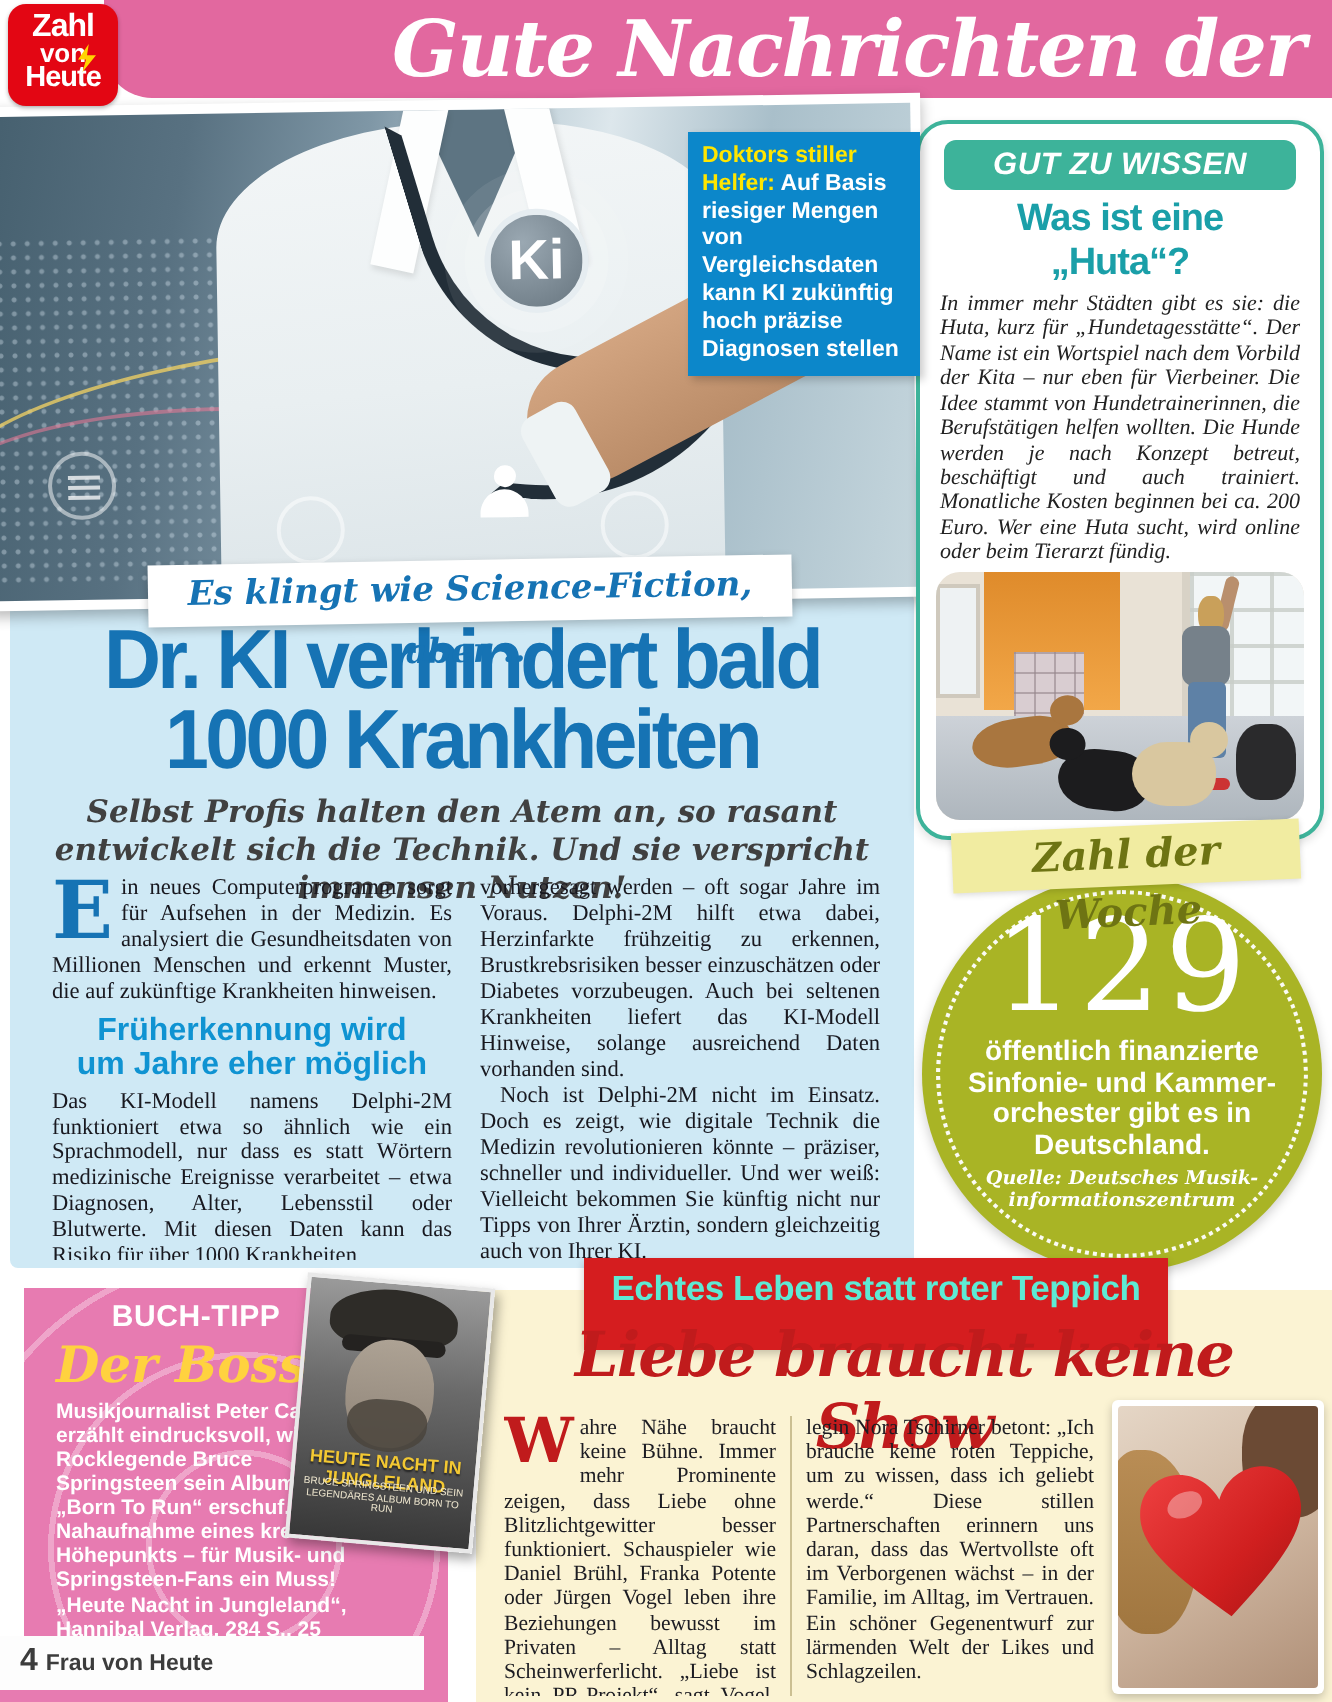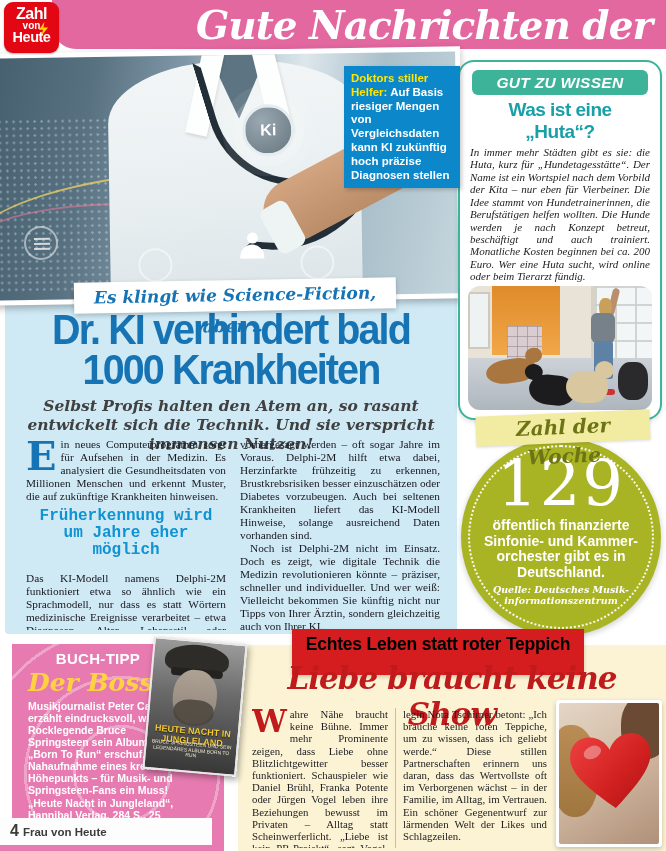--- a/index.html
+++ b/index.html
@@ -10,21 +10,21 @@
   
   .banner{position:absolute;left:52px;top:0;width:614px;height:49px;background:#e2689f;
           border-radius:0 0 0 24px;}
   .banner-title{position:absolute;right:14px;top:0;line-height:50px;color:#fff;
           font-family:"DejaVu Serif",serif;font-style:italic;font-weight:bold;font-size:39px;
           letter-spacing:-1px;white-space:nowrap;}
   .logo{position:absolute;left:4px;top:2px;width:55px;height:51px;background:#e30613;
         border-radius:9px;color:#fff;text-align:center;padding-top:5px;
         box-shadow:0 1px 2px rgba(0,0,0,.3);z-index:6;}
   .logo .l1{display:block;font-size:16px;font-weight:bold;line-height:.85;letter-spacing:-.5px;}
-  .logo .l2{display:block;font-size:10px;font-weight:bold;line-height:.9;}
+  .logo .l2{display:block;font-size:13px;font-weight:bold;line-height:.9;}
   .logo .l3{display:block;font-size:14.5px;font-weight:bold;line-height:1;letter-spacing:-.5px;}
   .bolt{position:absolute;right:11px;top:20px;width:9px;height:14px;background:#ffd400;
         clip-path:polygon(60% 0,0 55%,45% 55%,25% 100%,100% 40%,50% 40%);}
 
   
   .photo-doctor-frame{position:absolute;left:-8px;top:50px;width:470px;height:252px;background:#fff;
         padding:5px;transform:rotate(-.9deg);box-shadow:0 3px 7px rgba(0,0,0,.28);z-index:1;}
   .photo-doctor{position:absolute;inset:5px;overflow:hidden;
         background:linear-gradient(100deg,#46606f 0%,#587181 20%,#7f97a6 38%,#c2d2da 54%,#dde7ec 62%,#a9bfca 78%,#c5d6dd 100%);}
   .mapdots{position:absolute;left:0;top:60px;width:250px;height:175px;
@@ -43,21 +43,21 @@
   .lapel.right{left:266px;transform:rotate(-13deg);}
   .tube1{position:absolute;left:216px;top:-8px;width:92px;height:152px;border:7px solid transparent;
         border-left-color:#222e38;border-bottom-color:#222e38;border-radius:0 0 0 95px;transform:rotate(-16deg);}
   .tube2{position:absolute;left:252px;top:88px;width:130px;height:112px;border:7px solid transparent;
         border-bottom-color:#222e38;border-right-color:#222e38;border-radius:0 0 115px 0;transform:rotate(6deg);}
   .arm{position:absolute;right:-40px;top:84px;width:244px;height:62px;
         background:linear-gradient(180deg,#d2a480,#bb8d69);border-radius:34px;transform:rotate(-27deg);}
   .cuff{position:absolute;right:160px;top:148px;width:30px;height:50px;background:#eef3f4;border-radius:8px;transform:rotate(-28deg);}
   .ki-circle{position:absolute;left:246px;top:50px;width:52px;height:52px;border-radius:50%;
         background:radial-gradient(circle at 35% 30%,#9aa8b2,#67757f);border:3px solid #e6edf1;
-        display:flex;align-items:center;justify-content:center;color:#fff;font-weight:bold;font-size:16px;
+        display:flex;align-items:center;justify-content:center;color:#fff;font-weight:bold;font-size:28px;
         box-shadow:0 0 0 10px rgba(255,255,255,.16),0 0 0 20px rgba(255,255,255,.08);z-index:2;}
   .ic{position:absolute;width:34px;height:34px;border:2px solid rgba(255,255,255,.5);border-radius:50%;}
   .ic .bar{position:absolute;left:8px;width:16px;height:2px;background:rgba(255,255,255,.75);}
   .person-icon{position:absolute;left:238px;top:178px;width:32px;height:34px;}
   .person-icon .head{width:11px;height:11px;background:#fff;border-radius:50%;margin:0 auto 1px;}
   .person-icon .bod{width:24px;height:14px;background:#fff;border-radius:12px 12px 0 0;margin:0 auto;}
 
   
   .caption-box{position:absolute;left:344px;top:66px;width:116px;background:#0c87ca;color:#fff;
         padding:6px 7px;font-size:11.5px;font-weight:bold;line-height:1.2;z-index:3;
@@ -72,21 +72,21 @@
   .headline{position:absolute;left:5px;top:310px;width:452px;text-align:center;color:#1673b4;
         font-weight:bold;font-size:42px;line-height:.96;letter-spacing:-2px;transform:scaleX(.94);}
   .headline span{display:block;}
   .standfirst{position:absolute;left:16px;top:397px;width:430px;text-align:center;color:#404040;
         font-family:"DejaVu Serif",serif;font-style:italic;font-weight:bold;font-size:15.5px;line-height:1.22;}
   .columns{position:absolute;left:26px;top:438px;width:414px;height:192px;display:flex;gap:14px;overflow:hidden;
         font-family:"Liberation Serif",serif;font-size:11.3px;line-height:1.15;color:#18181f;text-align:justify;}
   .columns .col{width:200px;}
   .dropcap-e{float:left;color:#1673b4;font-family:"DejaVu Serif",serif;font-weight:bold;font-size:40px;
         line-height:32px;padding:2px 4px 0 0;}
-  .crosshead{margin:5px 0 14px;text-align:center;color:#0f93d2;font-family:Liberation Mono, monospace;
+  .crosshead{margin:5px 0 3px;text-align:center;color:#0f93d2;font-family:Liberation Sans, sans-serif;
         font-weight:bold;font-size:16px;line-height:1.05;}
   .crosshead span{display:block;}
   .columns p{margin:0;}
   .indent{text-indent:10px;}
 
   
   .wissen{position:absolute;left:458px;top:60px;width:204px;height:360px;background:#fff;
         border:2px solid #3db39a;border-radius:16px;z-index:2;box-shadow:0 2px 5px rgba(0,0,0,.12);}
   .wissen-label{margin:8px 12px 4px;background:#3db39a;border-radius:6px;height:25px;line-height:25px;
         color:#fff;text-align:center;font-style:italic;font-weight:bold;font-size:15.5px;letter-spacing:.3px;}
@@ -159,21 +159,21 @@
   .bc-beard{position:absolute;left:24px;top:58px;width:40px;height:26px;background:#4a443c;
         border-radius:40% 40% 50% 50%;opacity:.85;}
   .bc-title{position:absolute;left:2px;bottom:25px;width:86px;text-align:center;color:#f3c832;
         font-weight:bold;font-size:9px;line-height:1.05;text-shadow:0 1px 1px rgba(0,0,0,.6);}
   .bc-sub{position:absolute;left:2px;bottom:12px;width:86px;text-align:center;color:#efe7cf;
         font-size:5px;line-height:1.15;}
 
   
   .liebe-box{position:absolute;left:238px;top:645px;width:428px;height:206px;background:#fbf3d3;}
   .liebe-label{position:absolute;left:292px;top:629px;width:292px;height:46px;background:#d51d1f;z-index:4;
-        color:#000000;font-weight:bold;font-size:17.5px;letter-spacing:-.2px;text-align:center;line-height:30px;
+        color:#5eead4;font-weight:bold;font-size:17.5px;letter-spacing:-.2px;text-align:center;line-height:30px;
         box-shadow:0 2px 4px rgba(0,0,0,.2);}
   .liebe-headline{position:absolute;left:246px;top:660px;width:412px;text-align:center;color:#c01b1c;
         font-family:"DejaVu Serif",serif;font-style:italic;font-weight:bold;font-size:31px;letter-spacing:-1px;z-index:4;}
   .liebe-cols{position:absolute;left:252px;top:708px;width:298px;height:140px;display:flex;overflow:hidden;
         font-family:"Liberation Serif",serif;font-size:10.8px;line-height:1.13;color:#1c1c22;text-align:justify;z-index:4;}
   .liebe-cols .lcol{width:144px;}
   .liebe-cols .lcol:first-child{border-right:1px solid #cbbf92;padding-right:7px;margin-right:7px;}
   .dropcap-w{float:left;color:#c01b1c;font-family:"DejaVu Serif",serif;font-weight:bold;font-size:31px;
         line-height:25px;padding:1px 3px 0 0;}
   .heart-photo{position:absolute;left:556px;top:700px;width:106px;height:147px;background:#fff;padding:3px;

